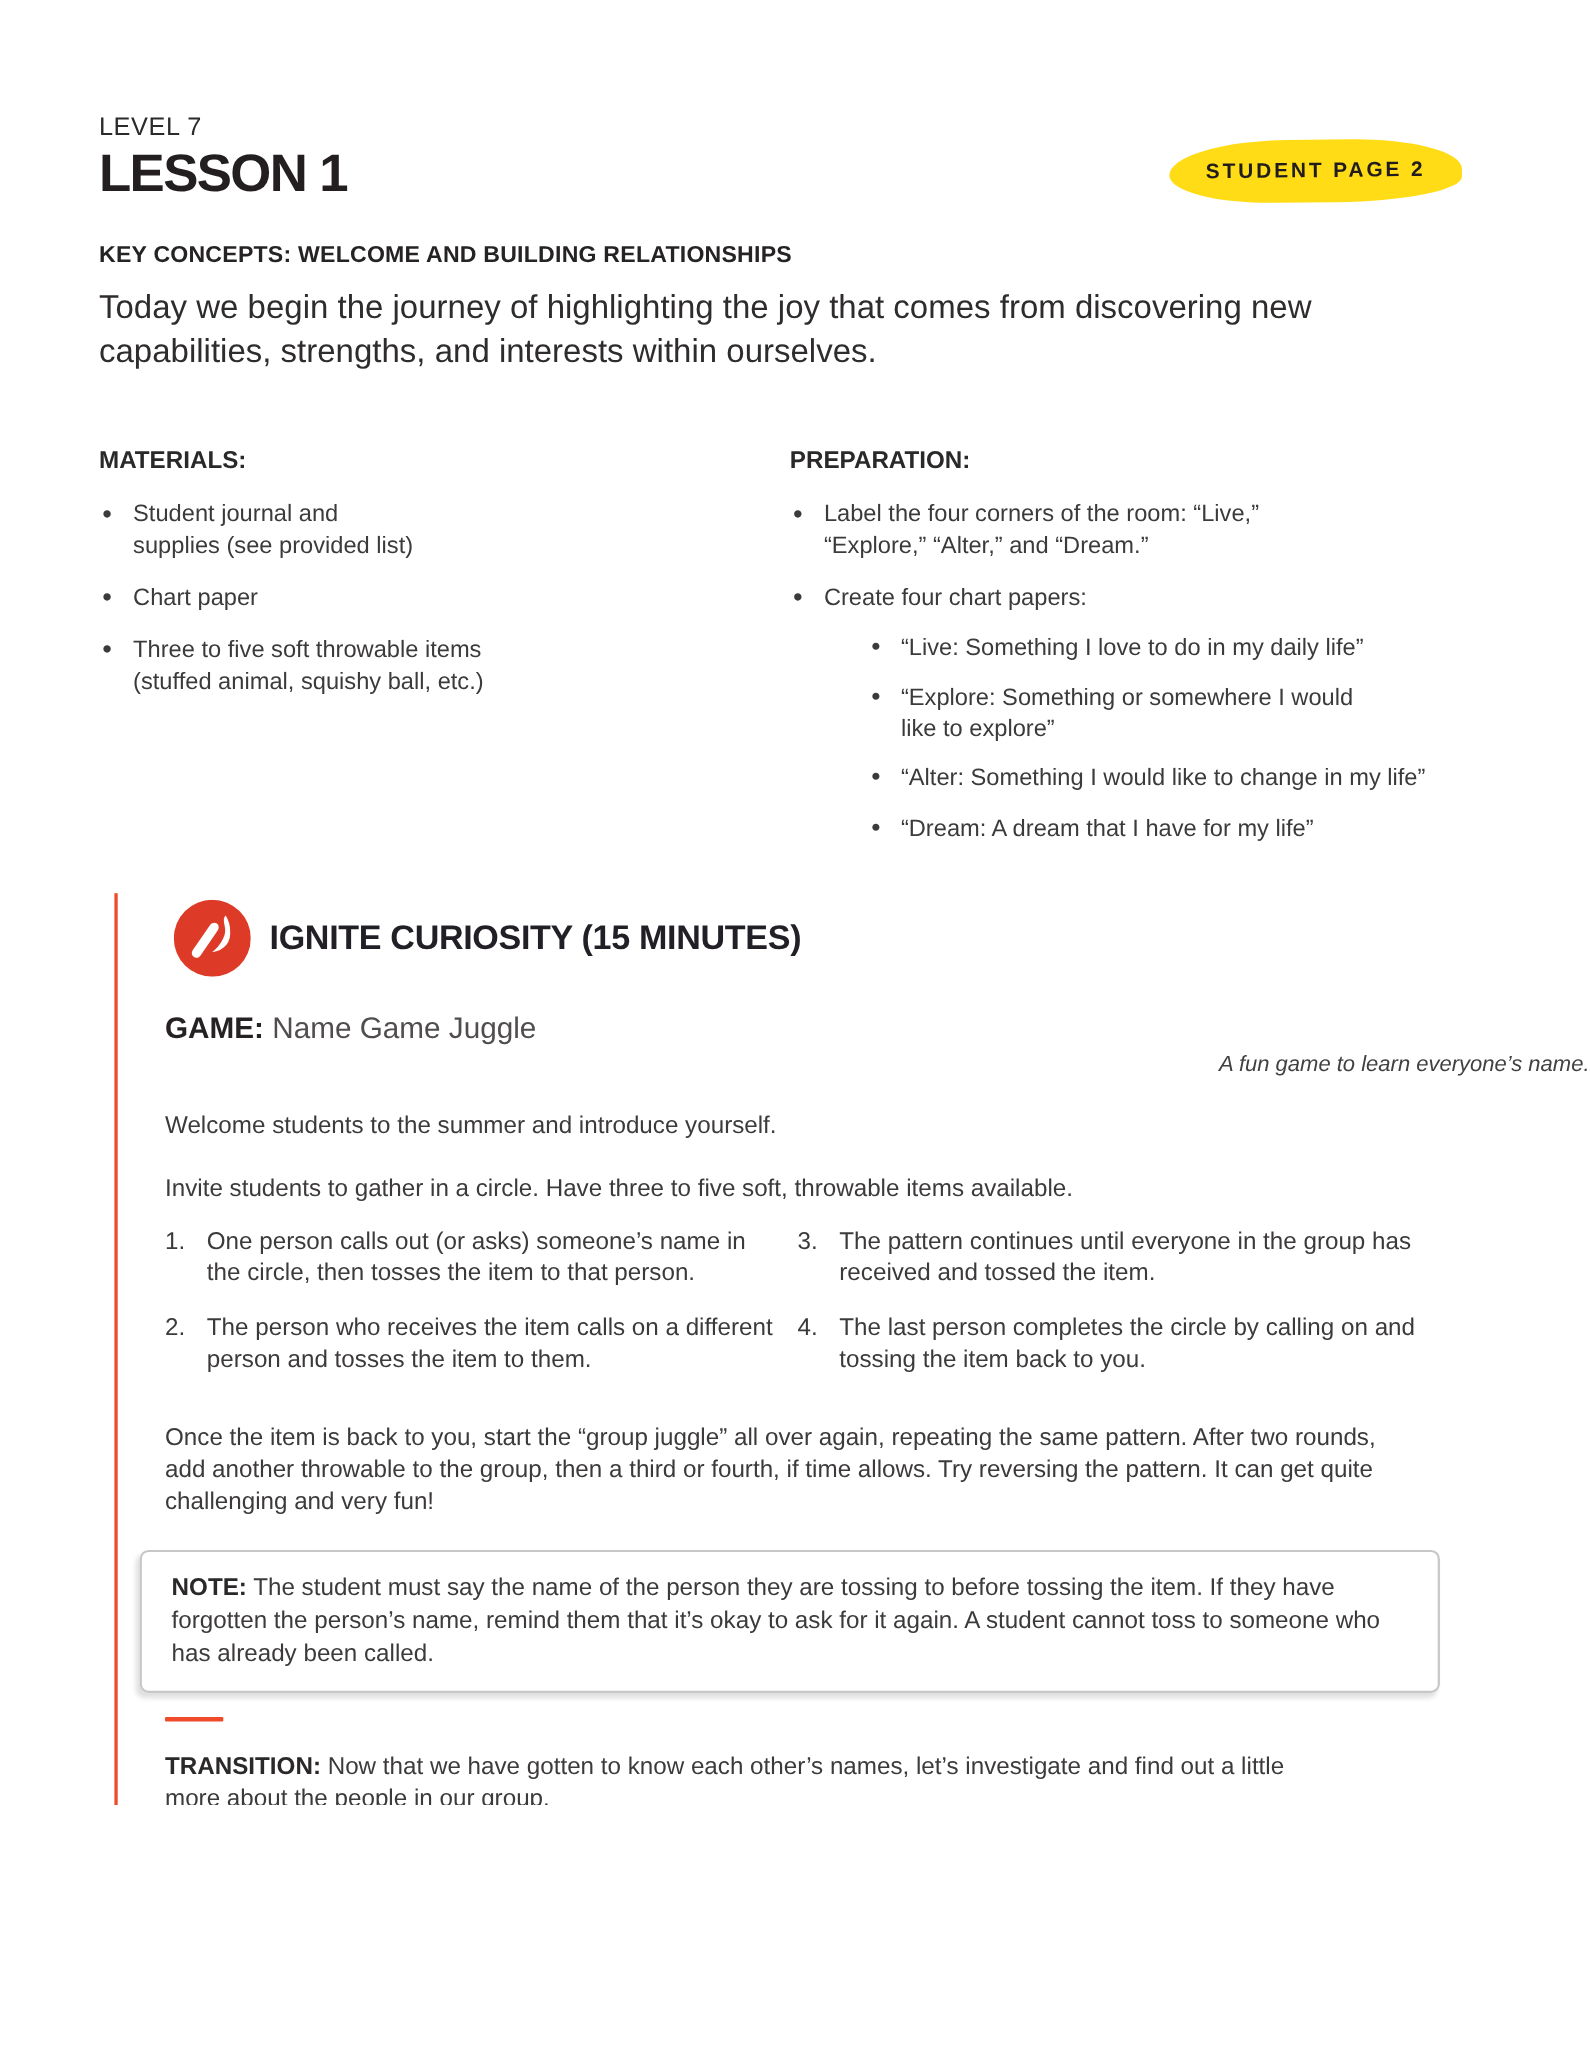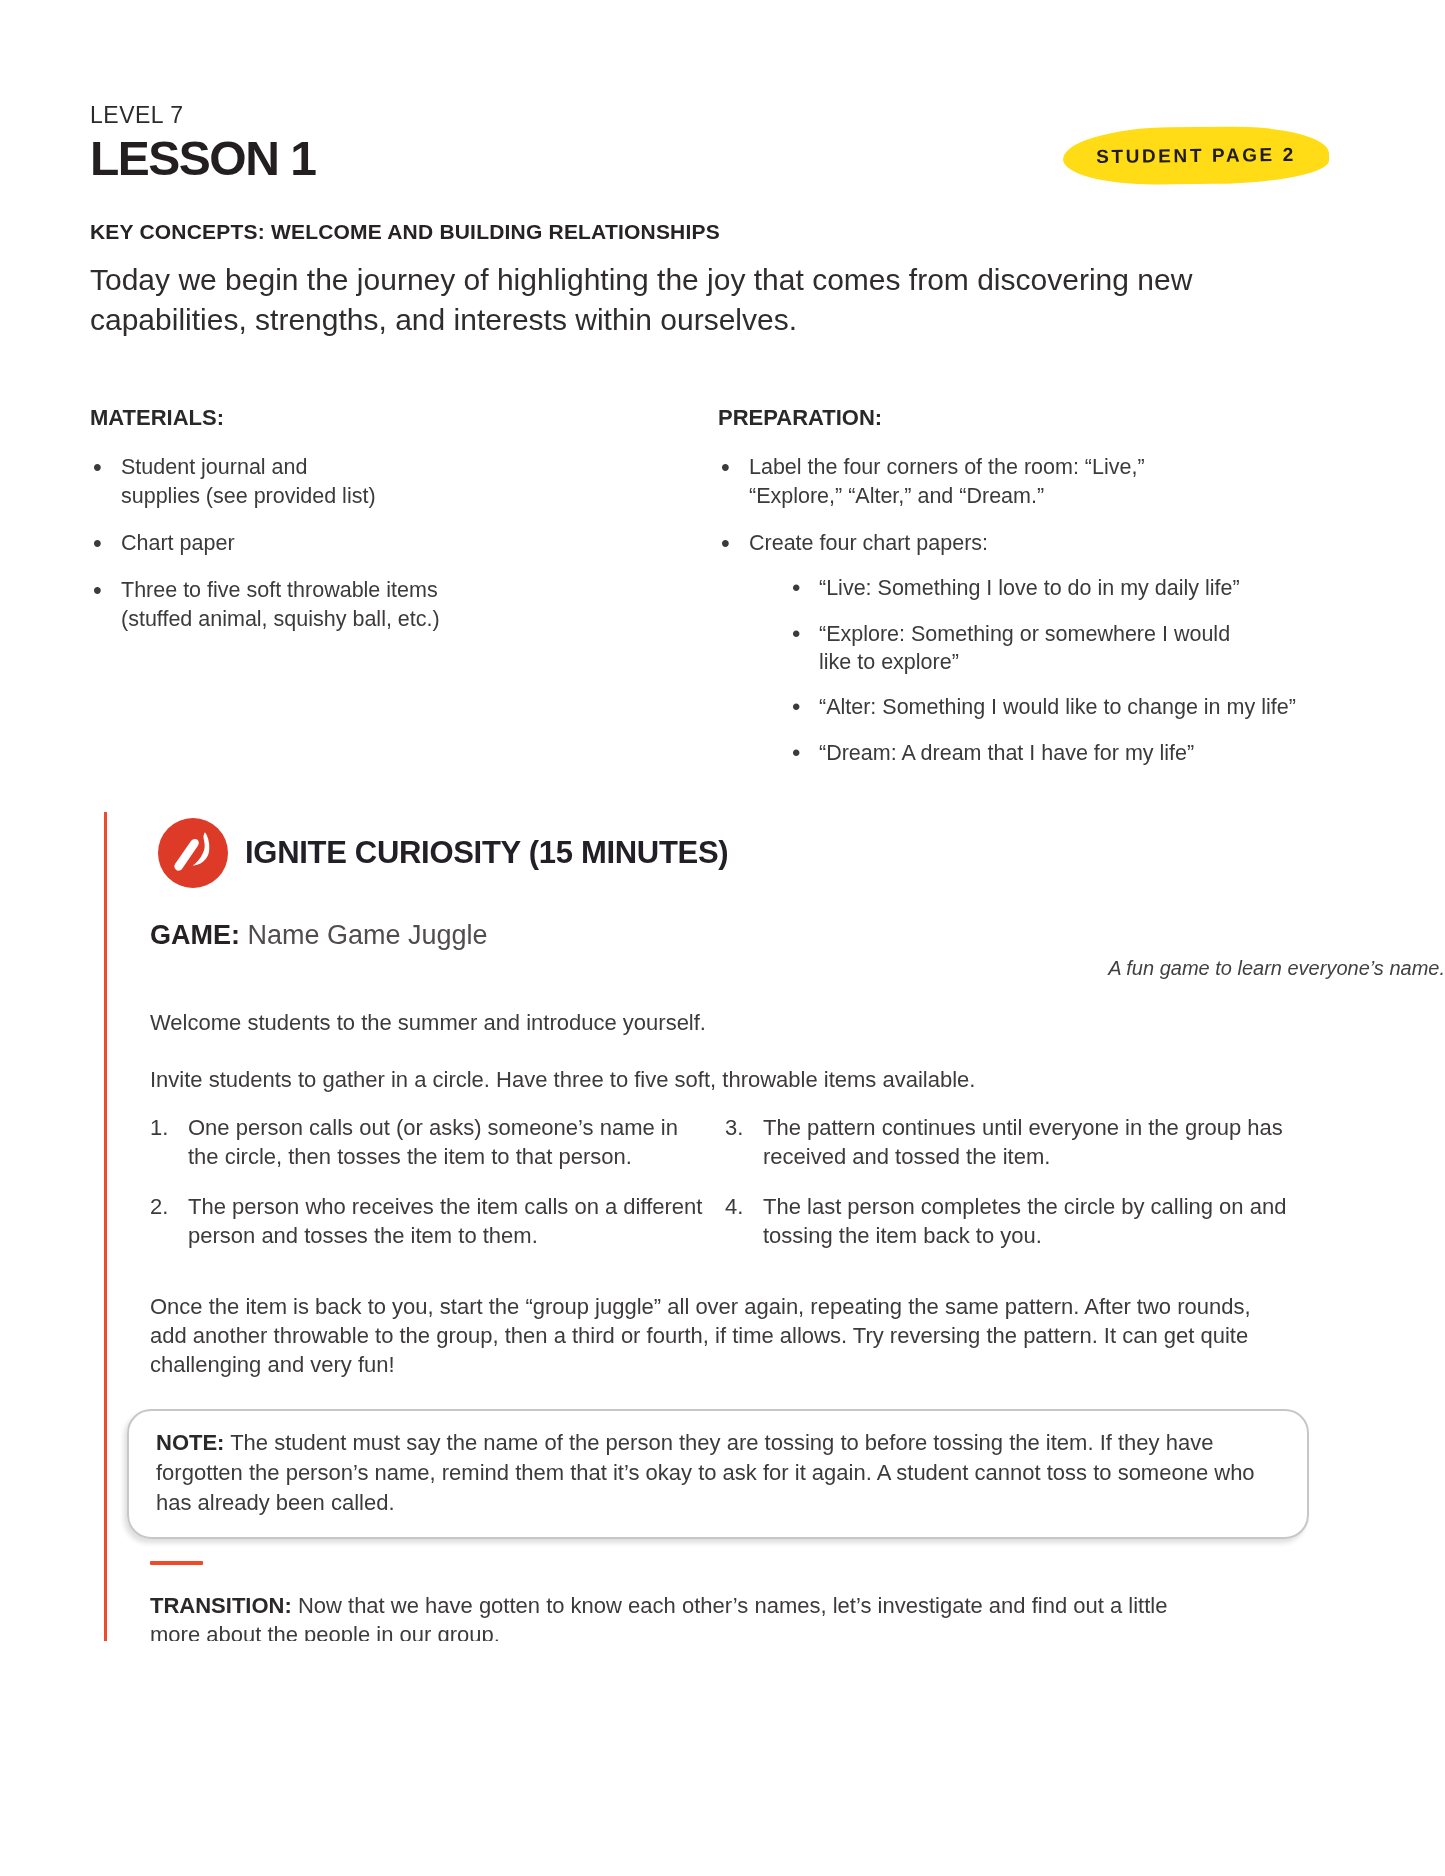--- a/index.html
+++ b/index.html
@@ -55,21 +55,21 @@
 
   .steps{display:flex;margin-top:18px;}
   .steps-col1{width:575px;flex-shrink:0;}
   .steps-col2{flex:1;min-width:0;}
   .step{display:flex;margin-bottom:21px;font-size:22px;line-height:1.33;color:#3d3a3b;}
   .step-num{width:38px;flex-shrink:0;}
   .steps-col1 .step-text{max-width:515px;}
   .steps-col2 .step-text{max-width:548px;}
   .once{max-width:1110px;margin-top:20px;}
 
-  .note-box{margin:30px 0 0 -23px;max-width:1182px;border:2px solid #c7c7c7;border-radius:24px;
+  .note-box{margin:30px 0 0 -23px;max-width:1182px;border:2px solid #c7c7c7;border-radius:8px;
             padding:17px 27px 19px 27px;box-shadow:-3px 4px 5px rgba(0,0,0,.13);
             font-size:22px;line-height:1.35;color:#3d3a3b;}
   .allow{margin-top:38px;font-size:22px;font-weight:700;color:#2b2829;}
   .divider{width:53px;height:4px;background:var(--accent_orange,#EF4B2B);margin-top:22px;border-radius:1px;}
   .debrief{max-width:990px;margin-top:34px;}
   .transition{max-width:1020px;margin-top:26px;}
 
   
   .footer{position:absolute;left:92px;top:1757px;display:flex;align-items:flex-start;gap:12px;}
   .page-num{font-size:21px;color:#3f3c3d;}

